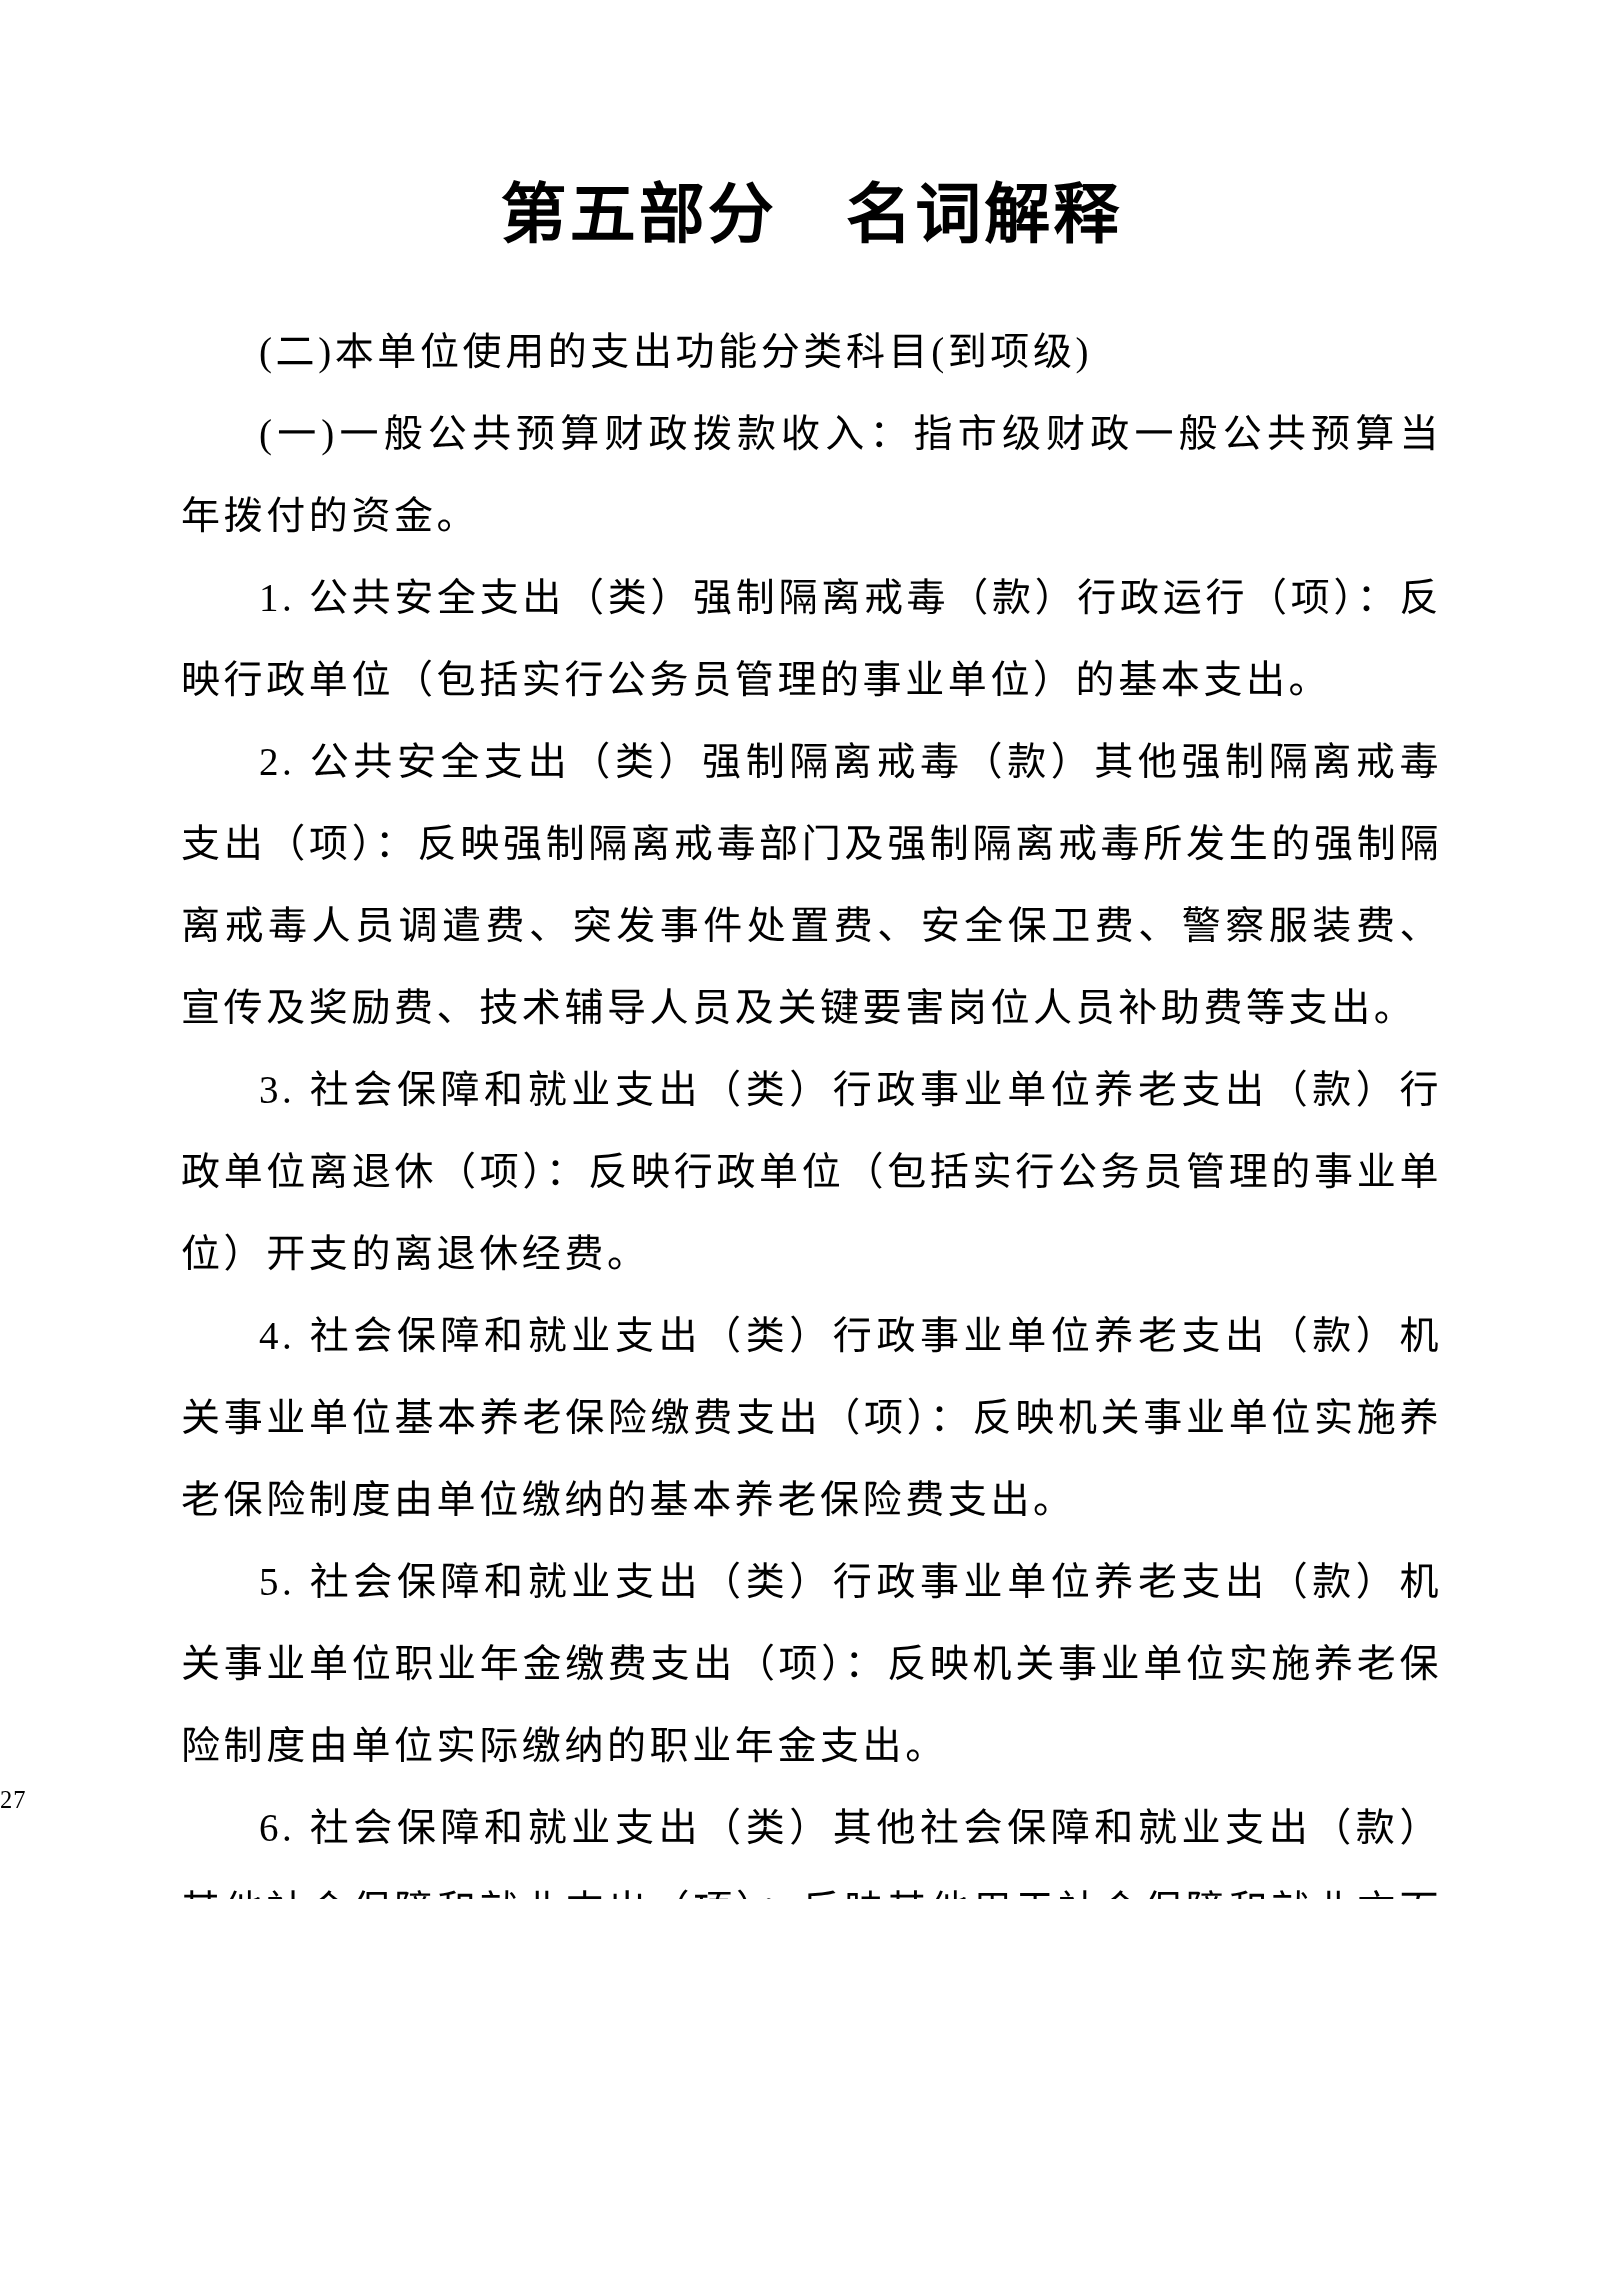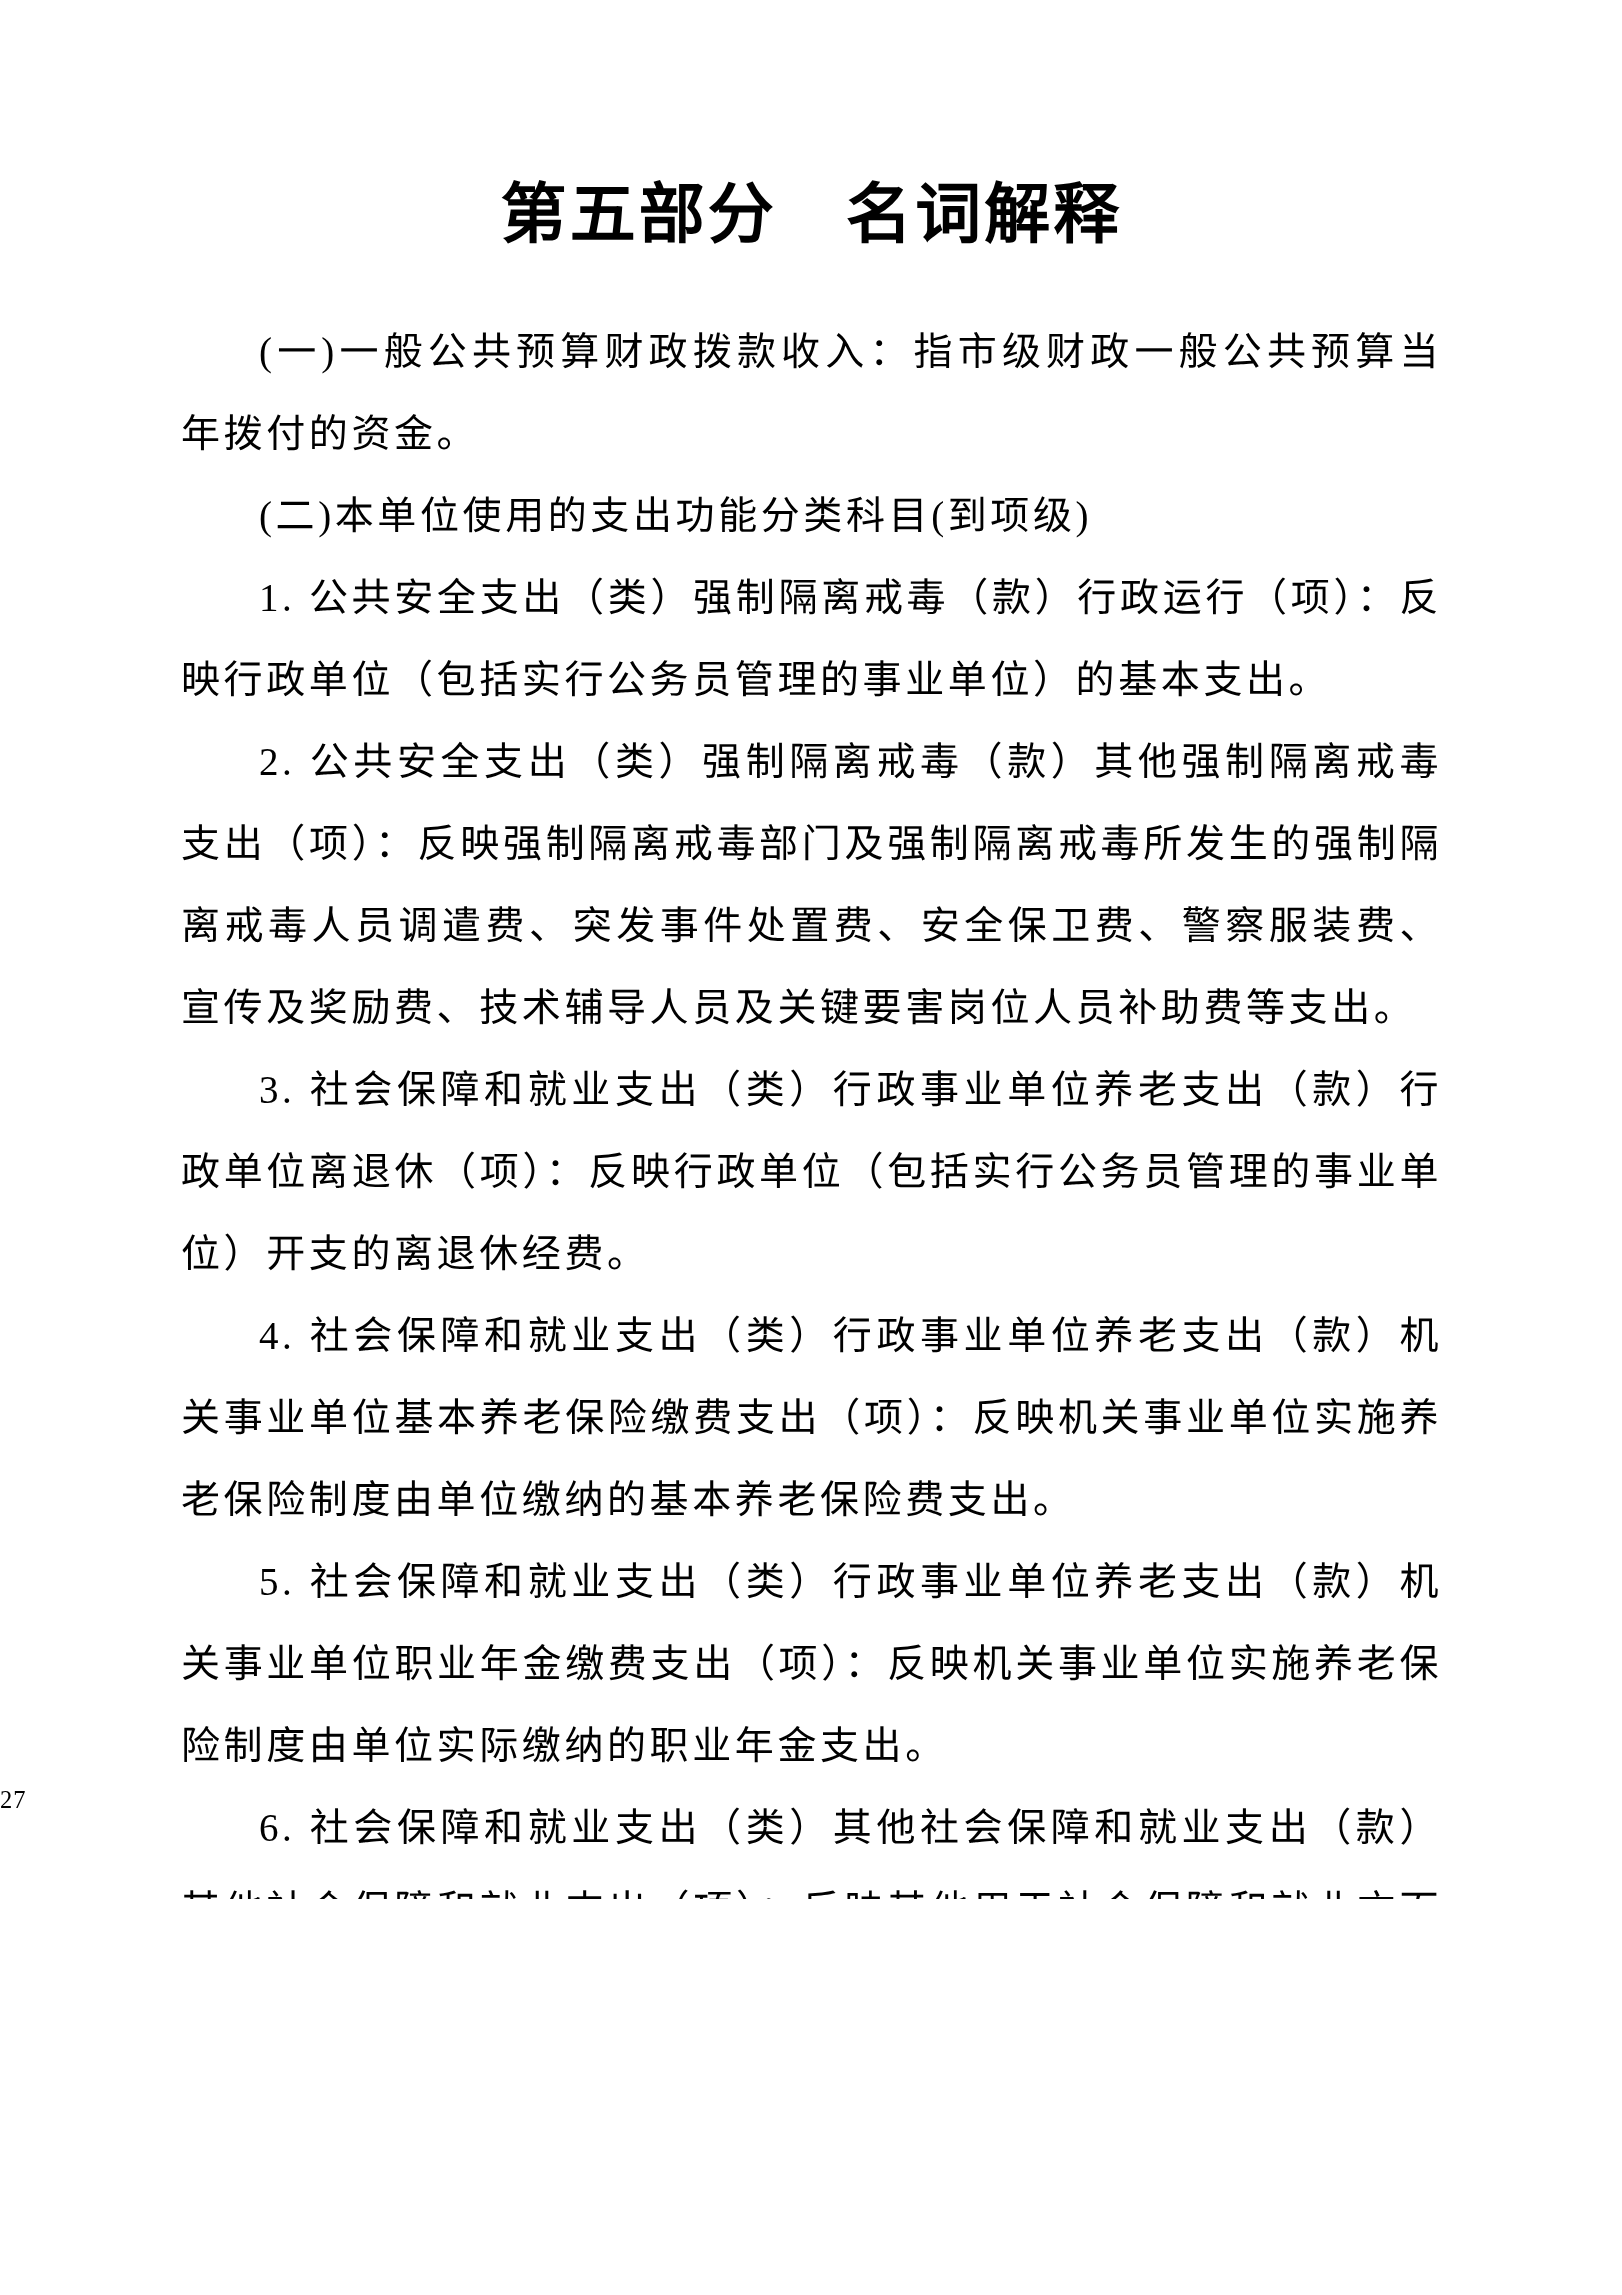--- a/index.html
+++ b/index.html
@@ -56,22 +56,22 @@
   }
 </style>
 </head>
 <body>
 
 <div class="page">
 
   <h1 class="doc-title">第五部分　名词解释</h1>
 
   <div class="doc-body">
+    <p>(二)本单位使用的支出功能分类科目(到项级)</p>
     <p>(一)一般公共预算财政拨款收入：指市级财政一般公共预算当年拨付的资金。</p>
-    <p>(二)本单位使用的支出功能分类科目(到项级)</p>
     <p>1. 公共安全支出（类）强制隔离戒毒（款）行政运行（项）：反映行政单位（包括实行公务员管理的事业单位）的基本支出。</p>
     <p>2. 公共安全支出（类）强制隔离戒毒（款）其他强制隔离戒毒支出（项）：反映强制隔离戒毒部门及强制隔离戒毒所发生的强制隔离戒毒人员调遣费、突发事件处置费、安全保卫费、警察服装费、宣传及奖励费、技术辅导人员及关键要害岗位人员补助费等支出。</p>
     <p>3. 社会保障和就业支出（类）行政事业单位养老支出（款）行政单位离退休（项）：反映行政单位（包括实行公务员管理的事业单位）开支的离退休经费。</p>
     <p>4. 社会保障和就业支出（类）行政事业单位养老支出（款）机关事业单位基本养老保险缴费支出（项）：反映机关事业单位实施养老保险制度由单位缴纳的基本养老保险费支出。</p>
     <p>5. 社会保障和就业支出（类）行政事业单位养老支出（款）机关事业单位职业年金缴费支出（项）：反映机关事业单位实施养老保险制度由单位实际缴纳的职业年金支出。</p>
     <p>6. 社会保障和就业支出（类）其他社会保障和就业支出（款）其他社会保障和就业支出（项）：反映其他用于社会保障和就业方面的支出。</p>
   </div>
 
   <div class="page-number">27</div>
 

